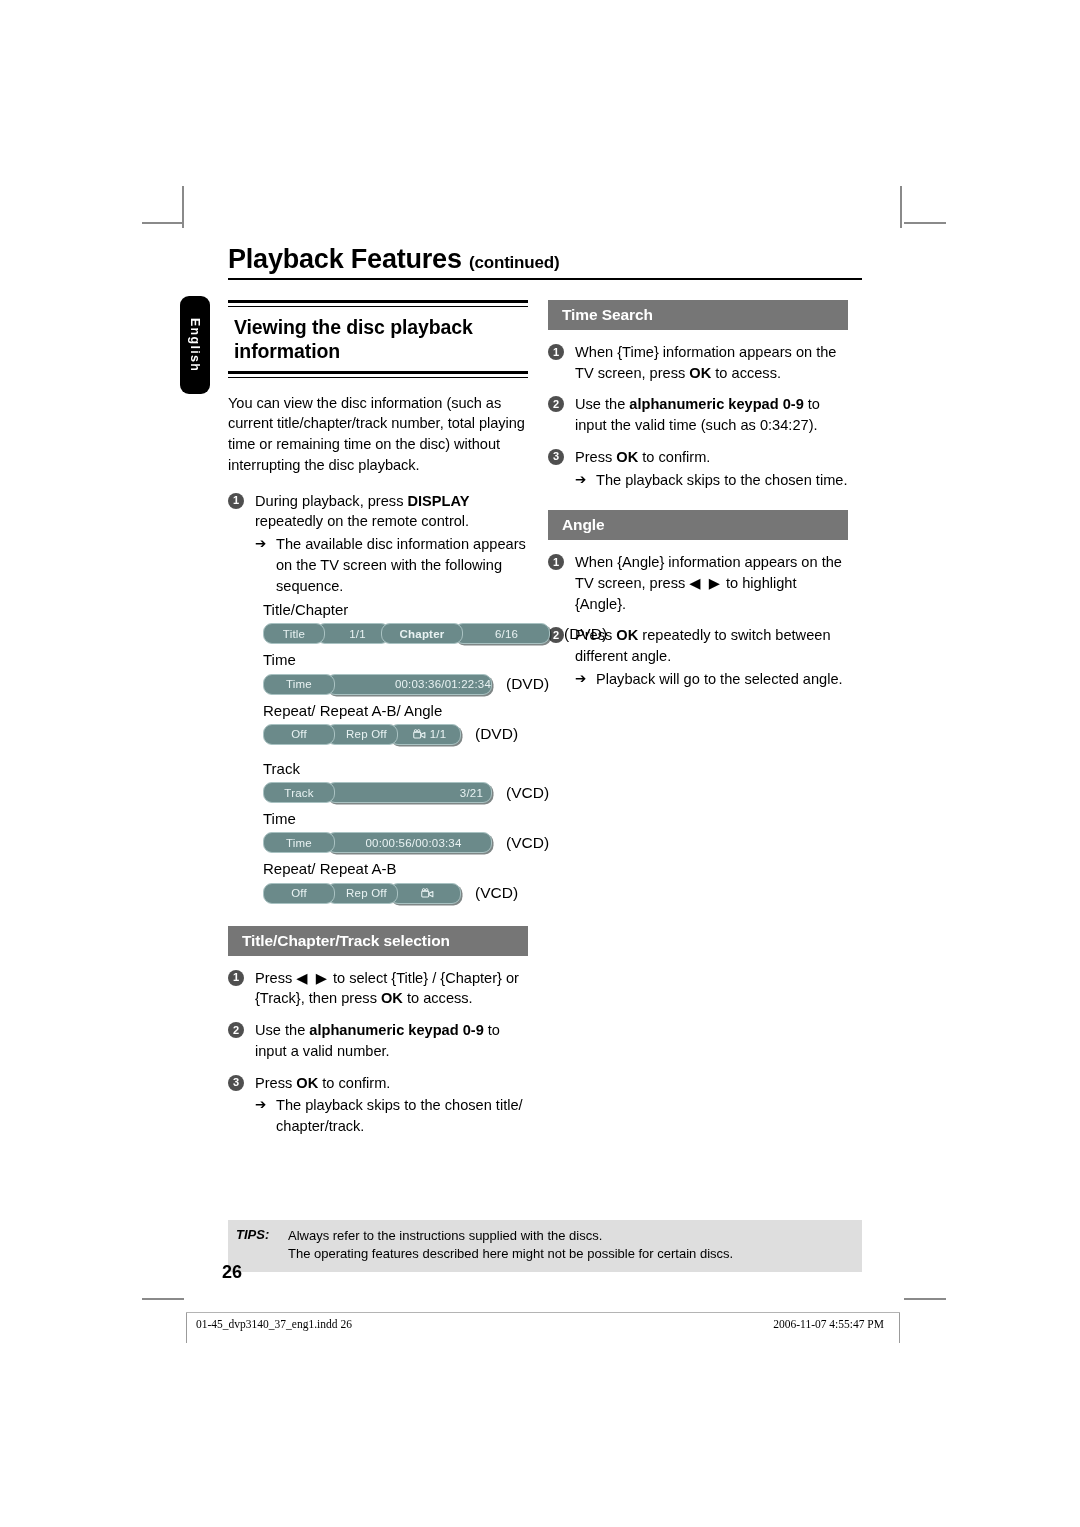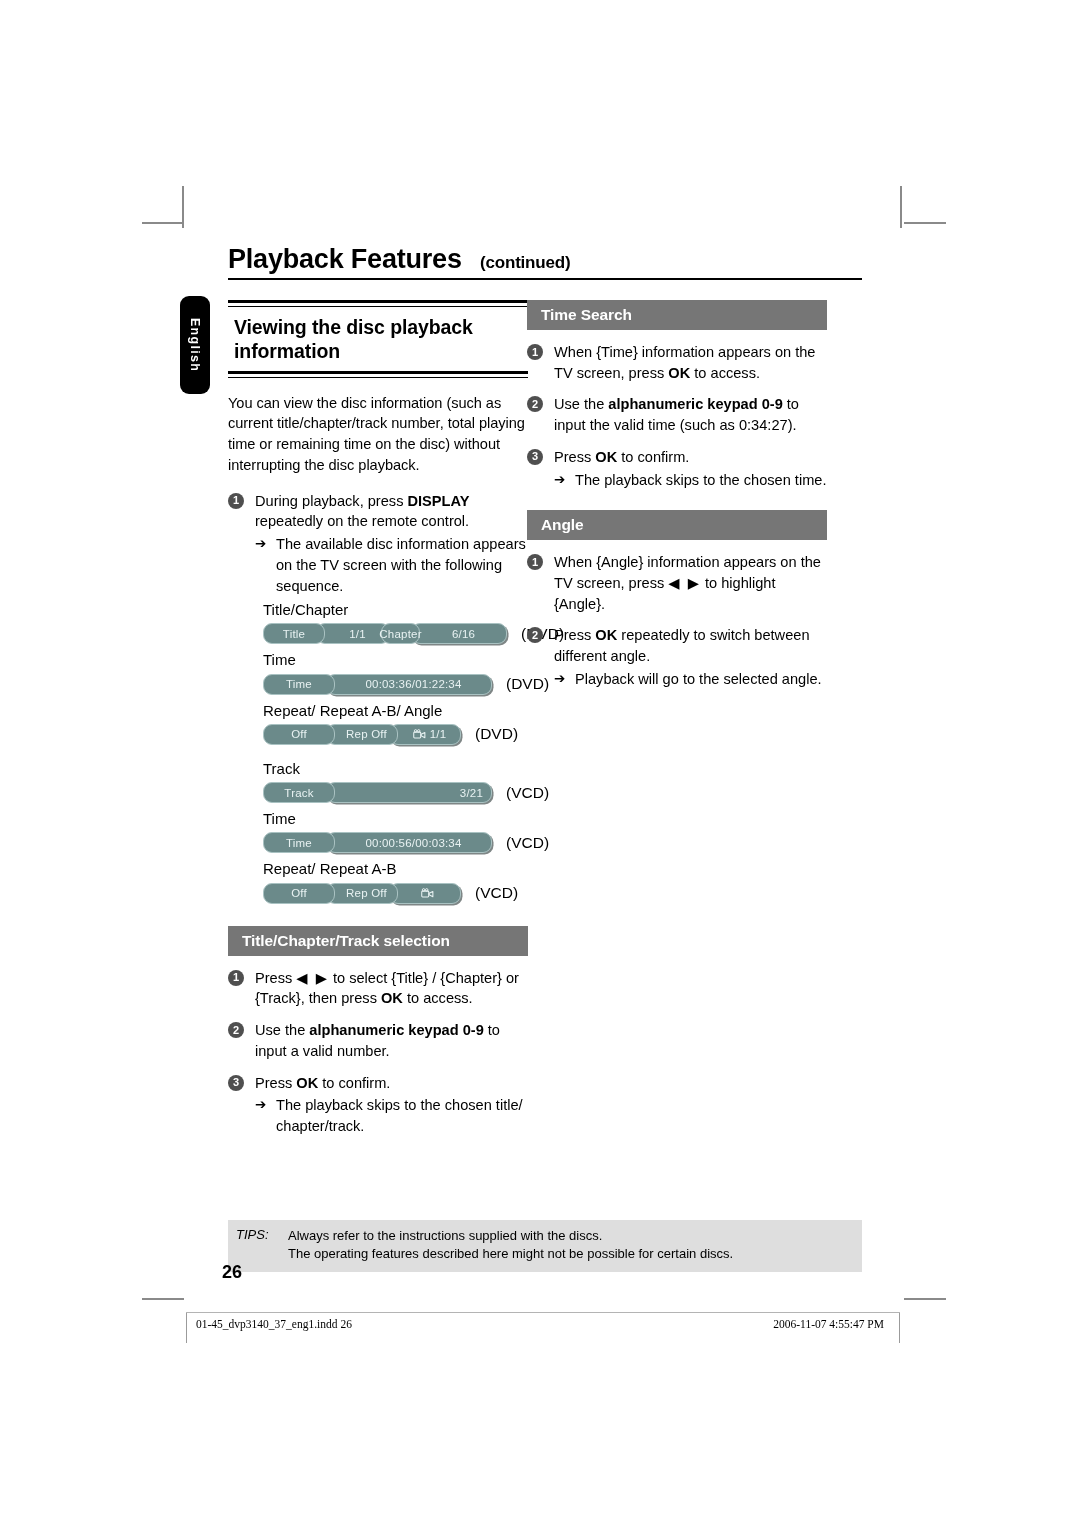--- a/index.html
+++ b/index.html
@@ -20,21 +20,21 @@
   .cmark.h{height:2px;width:42px;}
 
   
   .title-wrap{
     position:absolute;left:228px;top:245px;width:634px;
   }
   .doc-title{
     font-size:27px;font-weight:bold;letter-spacing:-0.2px;
     line-height:1.05;white-space:nowrap;
   }
-  .doc-title .cont{font-size:17px;font-weight:bold;margin-left:11px;}
+  .doc-title .cont{font-size:17px;font-weight:bold;}
   .title-rule{
     margin-top:5px;border-bottom:2.2px solid #000;width:634px;
   }
 
   
   .lang-tab{
     position:absolute;left:180px;top:296px;
     width:30px;height:98px;
     background:#000;
     border-radius:9px 9px 9px 9px;
@@ -45,21 +45,21 @@
     letter-spacing:1.3px;
     white-space:nowrap;
     transform:rotate(90deg);
     transform-origin:center center;
     position:absolute;left:50%;top:50%;
     translate:-50% -50%;
   }
 
   
   .col-left{position:absolute;left:228px;top:300px;width:300px;}
-  .col-right{position:absolute;left:527px;top:300px;width:300px;}
+  .col-right{position:absolute;left:548px;top:300px;width:300px;}
 
   
   .rule-double-top{border-top:3px solid #000;border-bottom:1.6px solid #000;height:3px;}
   .rule-double-bot{border-top:3px solid #000;border-bottom:1.6px solid #000;height:3px;}
   .sec-title{
     font-size:19.5px;font-weight:bold;line-height:1.25;
     padding:8px 0 7px 6px;letter-spacing:-0.1px;
   }
 
   p.body{
@@ -127,21 +127,21 @@
   .cam-icon{display:inline-block;vertical-align:middle;margin-right:4px;}
 
   
   .tips{
     position:absolute;left:228px;top:1220px;width:634px;
     background:#dedede;
     padding:7px 0 8px 0;
     box-sizing:border-box;
   }
   .tips-inner{position:relative;padding-left:60px;padding-right:12px;}
-  .tips-lab{position:absolute;left:8px;top:0;font-size:13px;font-weight:normal;font-style:italic;}
+  .tips-lab{position:absolute;left:8px;top:0;font-size:13px;font-weight:bold;font-style:italic;}
   .tips-txt{font-size:13px;line-height:1.42;}
 
   .pageno{
     position:absolute;left:222px;top:1262px;
     font-size:18px;font-weight:bold;
   }
 
   
   .foot-rule{position:absolute;left:186px;top:1312px;width:714px;height:1px;background:#b4b4b4;}
   .foot-tick{position:absolute;width:1px;height:30px;background:#9b9b9b;top:1313px;}
@@ -192,36 +192,36 @@
     <div class="indent" id="osd-host" style="margin-top:4px;">
         <div class="osd-label">Title/Chapter</div>
         <div class="osd-row">
           <div class="osd-bar">
             <div class="seg key" style="width: 62px;">
               <span>Title</span>
             </div>
             <div class="seg val" style="width: 74px;">
               <span>1/1</span>
             </div>
-            <div class="seg inner" style="width: 39px;">
+            <div class="seg inner" style="width: 82px; font-weight: bold;">
               <span>Chapter</span>
             </div>
             <div class="seg val2 shadow" style="width: 96px;">
               <span>6/16</span>
             </div>
           </div>
           <span class="disc-tag">(DVD)</span>
         </div>
         <div class="osd-label">Time</div>
         <div class="osd-row">
           <div class="osd-bar">
             <div class="seg key" style="width: 72px;">
               <span>Time</span>
             </div>
-            <div class="seg val shadow" style="width: 166px;">
+            <div class="seg val shadow" style="width: 166px; justify-content: flex-end;">
               <span>00:03:36/01:22:34</span>
             </div>
           </div>
           <span class="disc-tag">(DVD)</span>
         </div>
         <div class="osd-label">Repeat/ Repeat A-B/ Angle</div>
         <div class="osd-row">
           <div class="osd-bar">
             <div class="seg key" style="width: 72px;">
               <span>Off</span>

